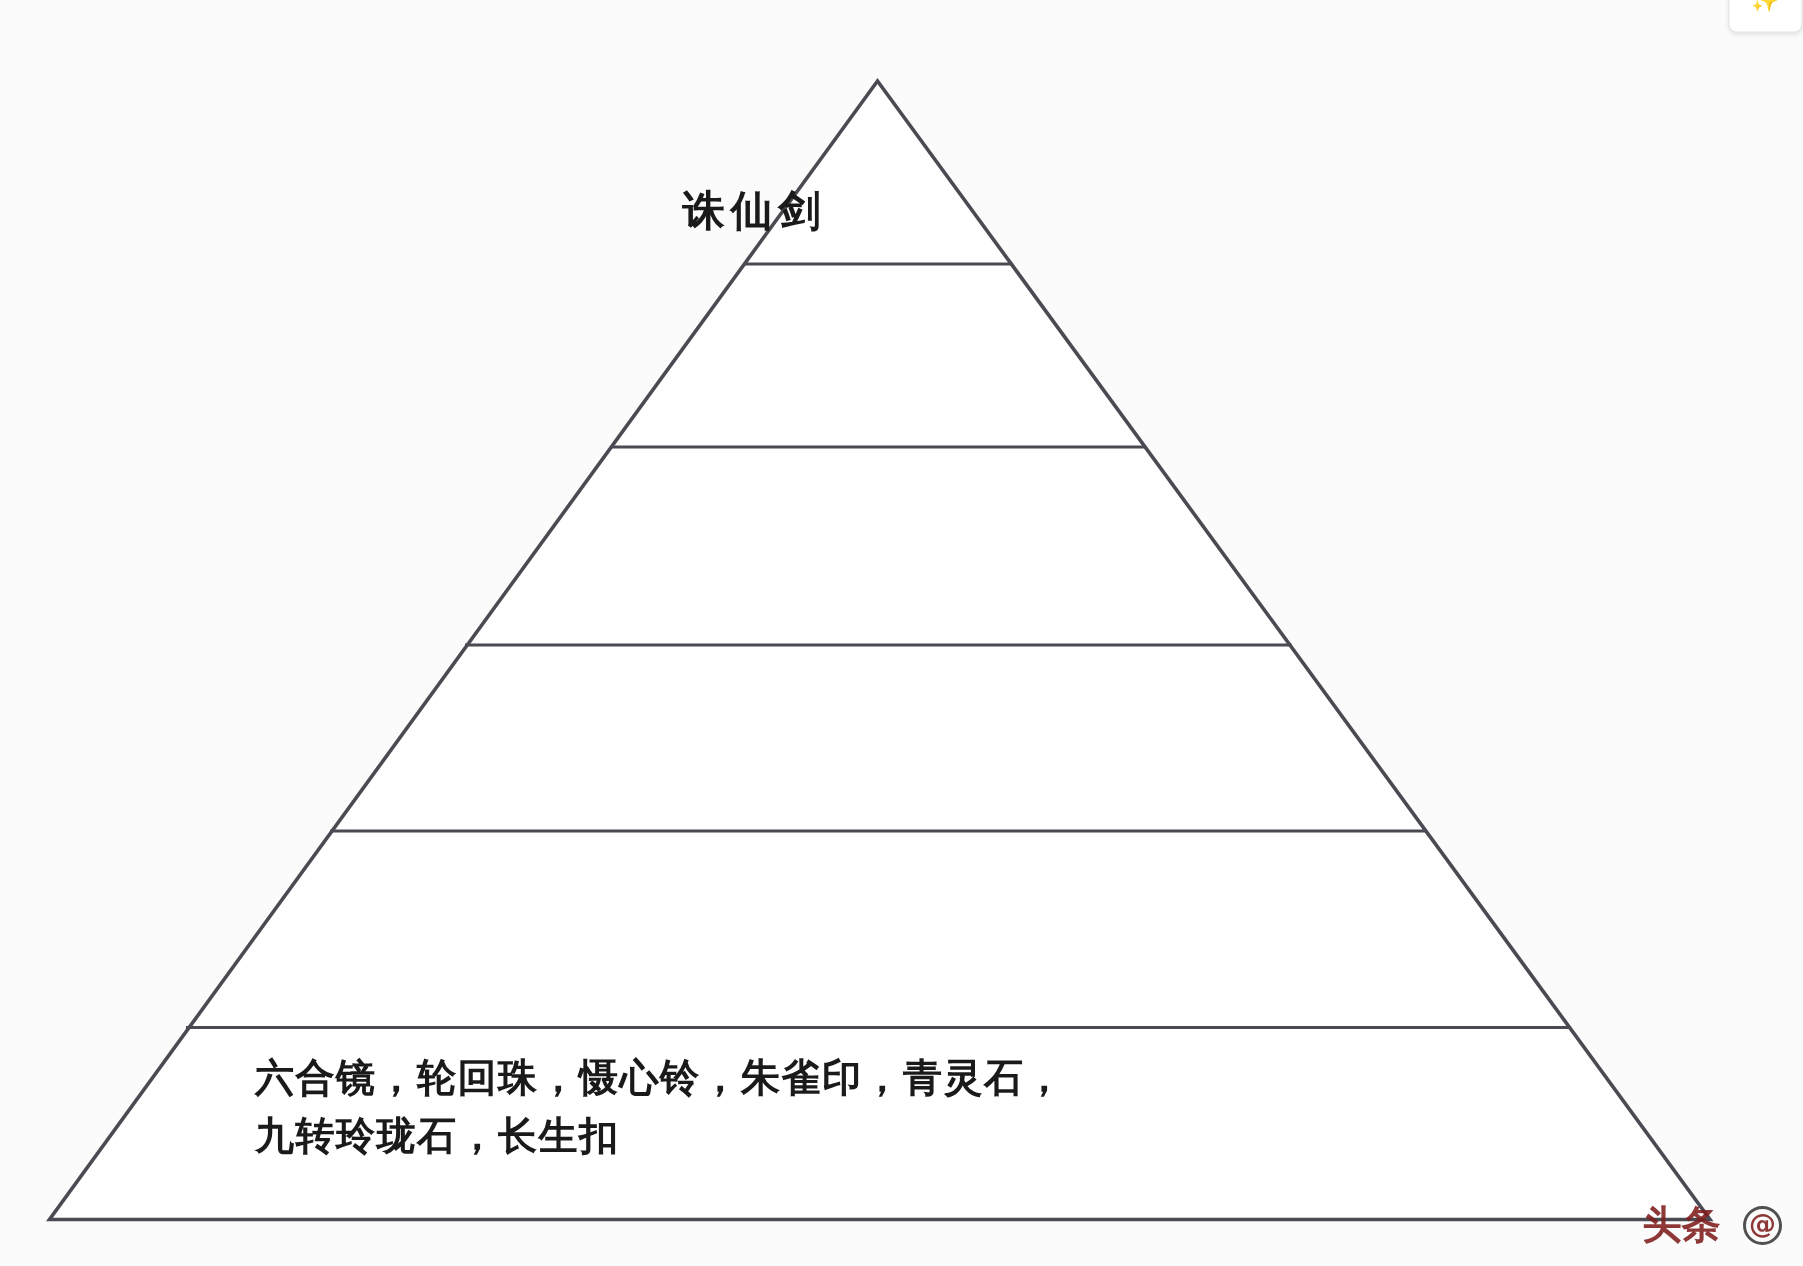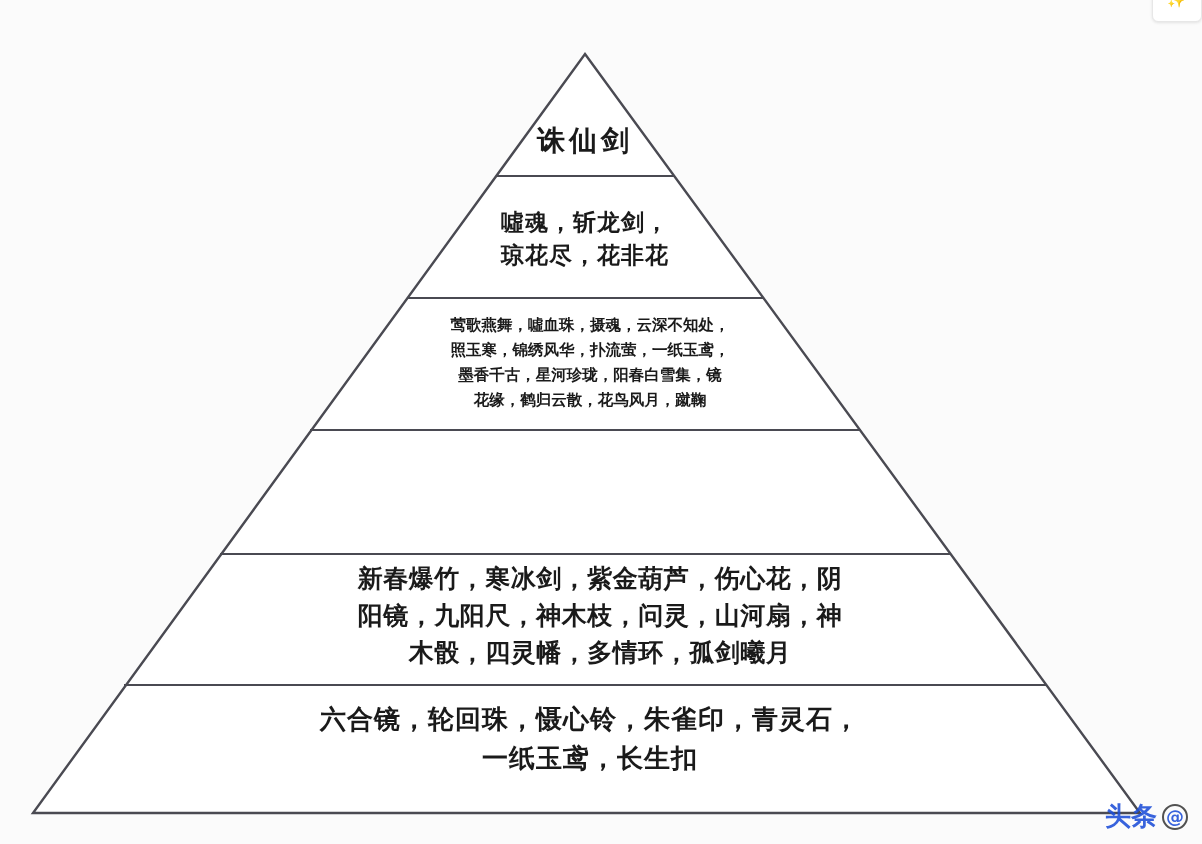--- a/index.html
+++ b/index.html
@@ -22,21 +22,21 @@
   }
   #pyramid-svg {
     position: absolute;
     left: 0;
     top: 0;
     width: 1202px;
     height: 844px;
   }
   .tier-text {
     position: absolute;
-    text-align: center;
+    text-align: left;
     color: #1a1a1a;
     font-family: "DejaVu Sans", "Liberation Sans", sans-serif;
     font-weight: 700;
     letter-spacing: 0.5px;
     white-space: pre-line;
     line-height: 1.32;
     pointer-events: none;
   }
   
   #tier-1-text {
@@ -82,22 +82,22 @@
     line-height: 1.5;
   }
 
   
   #watermark {
     position: absolute;
     right: 14px;
     bottom: 10px;
     display: flex;
     align-items: center;
-    gap: 5px;
-    color: #1d4ed8;
+    gap: 15px;
+    color: #7f1d1d;
     font-size: 26px;
     font-weight: 700;
     font-family: "DejaVu Sans", "Liberation Sans", sans-serif;
     opacity: 0.88;
     letter-spacing: 0px;
   }
   #watermark .wm-at {
     display: inline-flex;
     align-items: center;
     justify-content: center;
@@ -147,35 +147,26 @@
 
     <line x1="496" y1="176" x2="675" y2="176" stroke="#4a4a52" stroke-width="2"></line>
     <line x1="407" y1="298" x2="764" y2="298" stroke="#4a4a52" stroke-width="2"></line>
     <line x1="310" y1="430" x2="861" y2="430" stroke="#4a4a52" stroke-width="2"></line>
     <line x1="220" y1="554" x2="951" y2="554" stroke="#4a4a52" stroke-width="2"></line>
     <line x1="124" y1="685" x2="1047" y2="685" stroke="#4a4a52" stroke-width="2"></line>
   </svg>
 
   <div class="tier-text" id="tier-1-text">诛仙剑</div>
 
-  <div class="tier-text" id="tier-2-text">噓魂，斩龙剑，
-琼花尽，花非花</div>
-
-  <div class="tier-text" id="tier-3-text">莺歌燕舞，噓血珠，摄魂，云深不知处，
-照玉寒，锦绣风华，扑流萤，一纸玉鸢，
-墨香千古，星河珍珑，阳春白雪集，镜
-花缘，鹤归云散，花鸟风月，蹴鞠</div>
 
 
-  <div class="tier-text" id="tier-5-text">新春爆竹，寒冰剑，紫金葫芦，伤心花，阴
-阳镜，九阳尺，神木枝，问灵，山河扇，神
-木骰，四灵幡，多情环，孤剑曦月</div>
+
 
   <div class="tier-text" id="tier-6-text">六合镜，轮回珠，慑心铃，朱雀印，青灵石，
-一纸玉鸢，长生扣</div>
+九转玲珑石，长生扣</div>
 
   <div id="watermark">
     <span>头条</span>
     <span class="wm-at">@</span>
   </div>
 
   <div id="corner-chip">
     <span class="chip-glyph">✨</span>
   </div>
 

